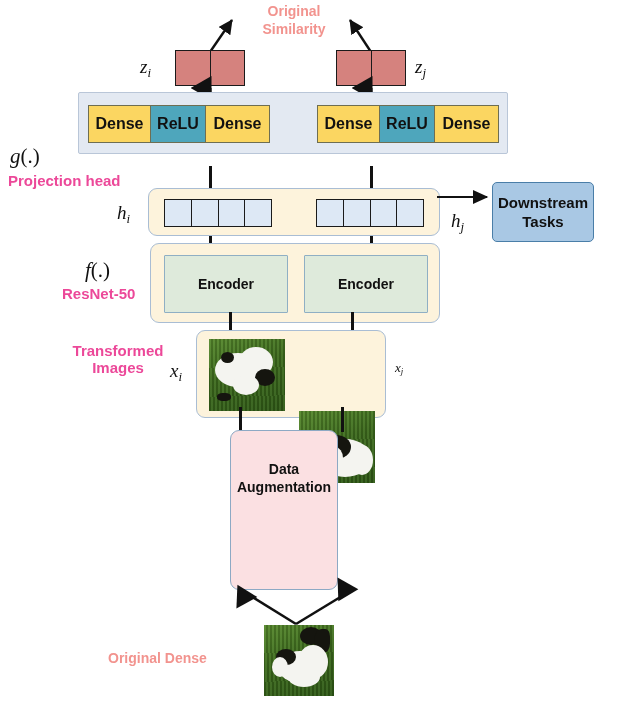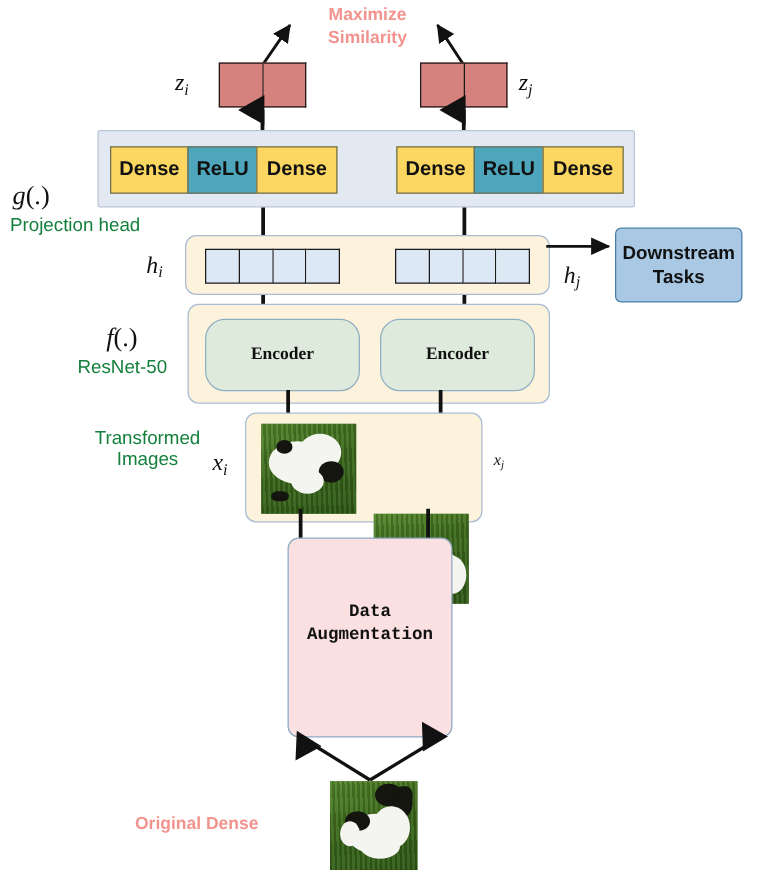--- a/index.html
+++ b/index.html
@@ -14,22 +14,22 @@
     position: relative;
     width: 622px;
     height: 701px;
     background: #ffffff;
     overflow: hidden;
   }
   .abs { position: absolute; }
 
   
   .label-bold {
-    font-weight: normal;
-    color: #15803d;
+    font-weight: bold;
+    color: #ec4899;
     line-height: 1.15;
     white-space: pre-line;
   }
   .mathlabel {
     font-family: "Liberation Serif", serif;
     font-style: italic;
     font-weight: normal;
     color: #111111;
   }
   .mathlabel .sub {
@@ -90,28 +90,27 @@
     flex: 1;
     box-sizing: border-box;
     background: #DDE8F5;
     border: 1.5px solid #1a1a1a;
   }
   .hbox .hcell + .hcell { border-left: none; }
 
   .encoder-box {
     background: #DEEADB;
     border: 1px solid #8FAFC4;
-    border-radius: 16px;
+    border-radius: 1px;
     box-sizing: border-box;
     display: flex;
     align-items: center;
     justify-content: center;
     font-weight: bold;
     color: #111111;
-    font-family: Liberation Serif, serif;
   }
 
   .aug-box {
     background: #FBE0E2;
     border: 1px solid #8DA9C4;
     border-radius: 9px;
     box-sizing: border-box;
     display: flex;
     align-items: flex-start;
     justify-content: center;
@@ -164,21 +163,21 @@
     background: #15150f;
     border-radius: 50%;
   }
   svg { display: block; overflow: visible; }
 </style>
 </head>
 <body>
 
 <div id="diagram">
 
-  <div class="abs accent-text" style="left:236px; top:3px; width:116px; font-size:14px;">Maximize
+  <div class="abs accent-text" style="left:236px; top:3px; width:116px; font-size:14px;">Original
 Similarity</div>
 
   <svg class="abs" style="left:0px; top:0px; width:622px; height:120px;">
     <defs>
       <marker id="arrowhead" markerWidth="7" markerHeight="7" refX="5.6" refY="3" orient="auto">
         <path d="M0,0 L6,3 L0,6 z" fill="#111111"></path>
       </marker>
       <marker id="arrowheadB" markerWidth="7" markerHeight="7" refX="5.6" refY="3" orient="auto">
         <path d="M0,0 L6,3 L0,6 z" fill="#111111"></path>
       </marker>
@@ -211,21 +210,21 @@
         <path d="M0,7 L4,0 L8,7 z" fill="#111111"></path>
       </marker>
       <marker id="arrUp2" markerWidth="8" markerHeight="8" refX="4" refY="6.5" orient="auto">
         <path d="M0,7 L4,0 L8,7 z" fill="#111111"></path>
       </marker>
     </defs>
     <line x1="210" y1="22" x2="210" y2="6" stroke="#111111" stroke-width="3" marker-end="url(#arrUp1)"></line>
     <line x1="371" y1="22" x2="371" y2="6" stroke="#111111" stroke-width="3" marker-end="url(#arrUp2)"></line>
   </svg>
 
-  <div class="abs proj-container" style="left:78px; top:104px; width:430px; height:62px;">
+  <div class="abs proj-container" style="left:78px; top:92px; width:430px; height:62px;">
 
     <div class="abs cell-row" style="left:9px; top:12px; width:183px; height:38px;">
       <div class="cell dense" style="width:63px;">Dense</div>
       <div class="cell relu" style="width:56px; margin-left:-1px;">ReLU</div>
       <div class="cell dense" style="width:65px; margin-left:-1px;">Dense</div>
     </div>
 
     <div class="abs cell-row" style="left:238px; top:12px; width:183px; height:38px;">
       <div class="cell dense" style="width:63px;">Dense</div>
       <div class="cell relu" style="width:56px; margin-left:-1px;">ReLU</div>
@@ -319,21 +318,21 @@
     <span>x</span><span class="sub">i</span>
   </div>
 
   <div class="abs mathlabel" style="left:395px; top:360px; font-size:13px;">
     <span>x</span><span class="sub">j</span>
   </div>
 
   <div class="abs vline" style="left:239px; top:407px; height:25px;"></div>
   <div class="abs vline" style="left:341px; top:407px; height:25px;"></div>
 
-  <div class="abs aug-box" style="left:230px; top:430px; width:132px; height:160px; font-size:14px; padding-top:51px;font-family:Liberation Mono, monospace;">Data
+  <div class="abs aug-box" style="left:230px; top:430px; width:108px; height:160px; font-size:14px; padding-top:30px;">Data
 Augmentation</div>
 
   <svg class="abs" style="left:230px; top:586px; width:140px; height:56px;">
     <defs>
       <marker id="arrA" markerWidth="9" markerHeight="9" refX="4.5" refY="7" orient="auto">
         <path d="M0,8 L4.5,0 L9,8 z" fill="#111111"></path>
       </marker>
       <marker id="arrB" markerWidth="9" markerHeight="9" refX="4.5" refY="7" orient="auto">
         <path d="M0,8 L4.5,0 L9,8 z" fill="#111111"></path>
       </marker>

